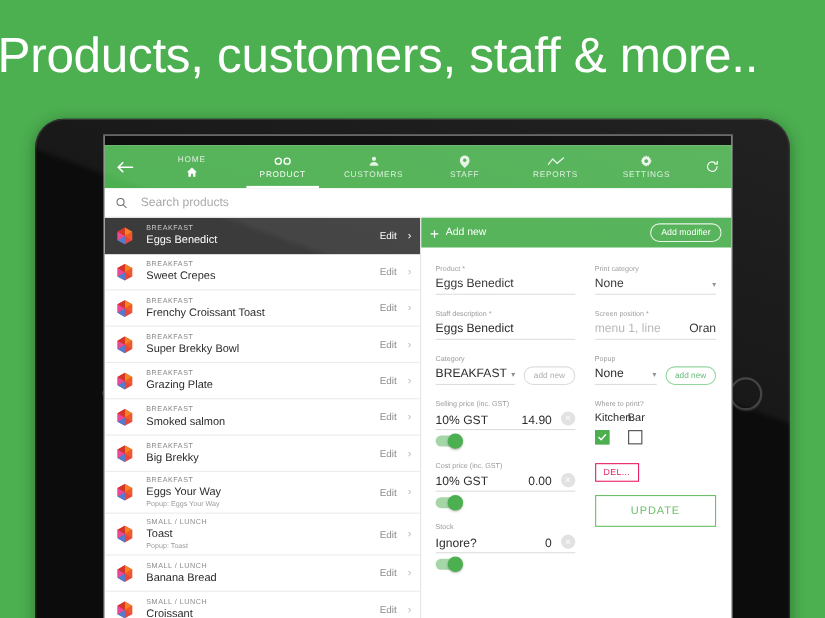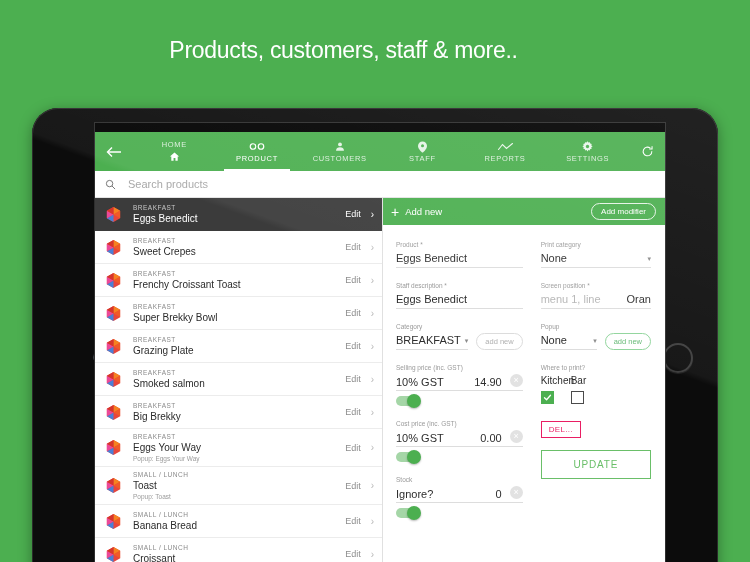--- a/index.html
+++ b/index.html
@@ -9,21 +9,21 @@
     font-family: "Liberation Sans", sans-serif;
   }
   body { background: #4caf50; position: relative; }
 
   
   .headline {
     position: absolute;
     top: 0; left: 0; width: 687px; height: 100px;
     display: flex; align-items: center; justify-content: center;
     color: #ffffff;
-    font-size: 23px;
+    font-size: 45px;
     font-weight: 300;
     letter-spacing: -0.3px;
     white-space: nowrap;
   }
 
   
   .device {
     position: absolute;
     left: 32px; top: 108px;
     width: 686px; height: 470px;

